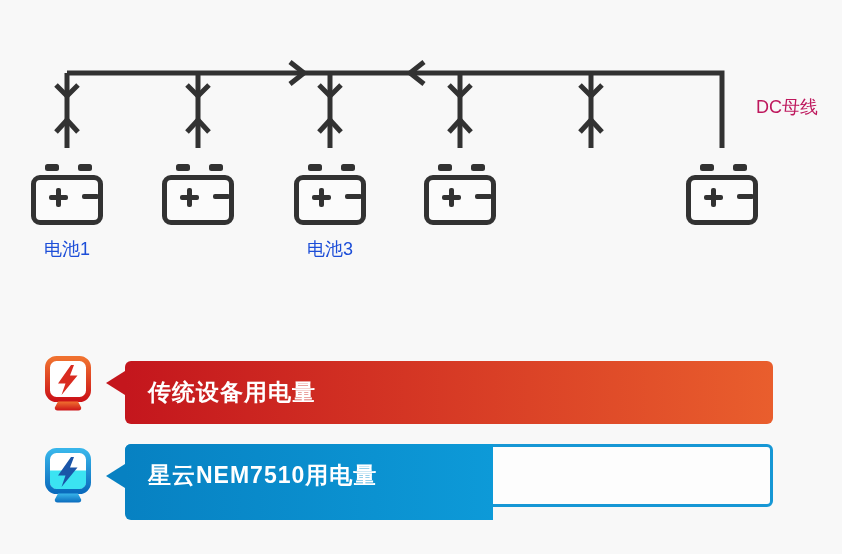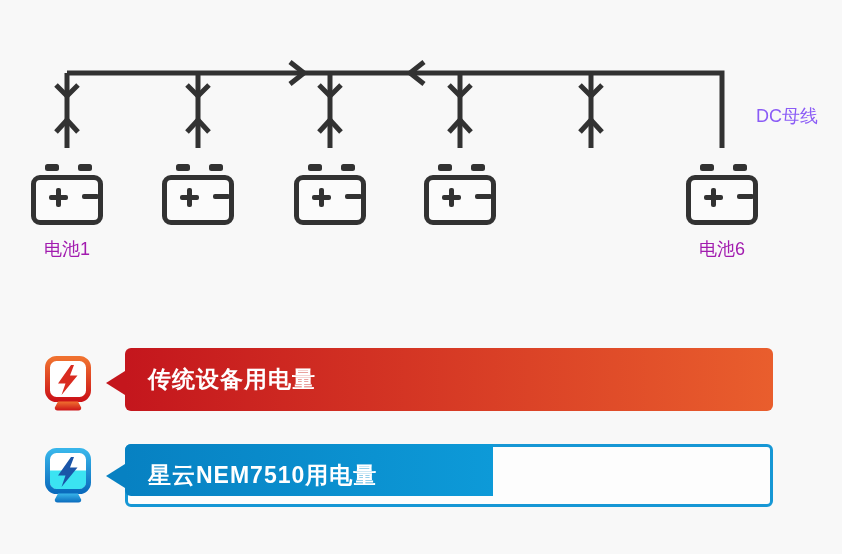--- a/index.html
+++ b/index.html
@@ -4,46 +4,46 @@
 <style>
   html,body{margin:0;padding:0;}
   #stage{
     position:relative;width:842px;height:554px;overflow:hidden;
     background:var(--bg,#f8f8f8);
     font-family:"Liberation Sans","DejaVu Sans",sans-serif;
   }
   
   #wires{position:absolute;left:0;top:0;}
   #wires path,#wires polyline,#wires line{stroke:var(--wire,#323232);fill:none;}
-  .dc-label{position:absolute;left:756px;top:104px;font-size:18px;color:#8b5cf6;white-space:nowrap;}
+  .dc-label{position:absolute;left:756px;top:95px;font-size:18px;color:#be185d;white-space:nowrap;}
   
   .battery{position:absolute;top:164px;width:72px;height:100px;}
   .cap{position:absolute;top:0;width:14px;height:7px;background:var(--wire,#323232);border-radius:2.5px;}
   .cap-l{left:14px}.cap-r{left:47px}
   .bat-body{position:absolute;top:11px;left:0;width:72px;height:50px;box-sizing:border-box;
     border:5px solid var(--wire,#323232);border-radius:9px;background:#fbfbfb;}
   .plus{position:absolute;left:13px;top:8px;width:19px;height:19px;}
   .plus::before{content:"";position:absolute;left:0;top:7px;width:19px;height:5px;background:var(--wire,#323232);border-radius:2px;}
   .plus::after{content:"";position:absolute;left:7px;top:0;width:5px;height:19px;background:var(--wire,#323232);border-radius:2px;}
   .minus{position:absolute;left:46px;top:14px;width:17px;height:5px;background:var(--wire,#323232);border-radius:2px;}
-  .bat-label{position:absolute;top:73px;left:-14px;width:100px;text-align:center;font-size:18px;color:#a21caf;}
+  .bat-label{position:absolute;top:73px;left:-14px;width:100px;text-align:center;font-size:18px;color:#1d4ed8;}
   
   .meter-icon{position:absolute;left:44px;}
   #red-icon{top:355px;} #blue-icon{top:447px;}
   .pointer{position:absolute;left:106px;width:0;height:0;
     border-top:12px solid transparent;border-bottom:12px solid transparent;}
   #red-pointer{top:371px;border-right:19px solid var(--red-start,#c4161d);}
   #blue-pointer{top:464px;border-right:19px solid var(--blue-start,#0781c2);}
   .bar-label{color:#fff;font-size:23px;font-weight:bold;letter-spacing:1px;white-space:nowrap;}
-  .bar-red{position:absolute;left:125px;top:348px;width:648px;height:63px;box-sizing:border-box;
+  .bar-red{position:absolute;left:125px;top:361px;width:648px;height:63px;box-sizing:border-box;
     border-radius:6px;background:linear-gradient(90deg,var(--red-start,#c4161d),var(--red-end,#e95e2d));
     line-height:63px;padding-left:23px;}
   .bar-blue-track{position:absolute;left:125px;top:444px;width:648px;height:63px;box-sizing:border-box;
     border:3px solid var(--blue-border,#1697d5);border-radius:6px;background:#fdfdfd;}
-  .bar-blue-fill{position:absolute;left:-3px;top:-3px;height:52px;box-sizing:border-box;width:368px;
+  .bar-blue-fill{position:absolute;left:-3px;top:-3px;height:76px;box-sizing:border-box;width:368px;
     border-radius:6px 0 0 6px;background:linear-gradient(90deg,var(--blue-start,#0781c2),var(--blue-end,#0d9ad8));
     line-height:63px;padding-left:23px;overflow:visible;}
 </style>
 </head>
 <body>
 
 <div id="stage" style="--bg: #f8f8f8; --wire: #323232; --red-start: #c4161d; --red-end: #e95e2d; --blue-start: #0781c2; --blue-end: #0d9ad8; --blue-border: #1697d5;">
 
   <svg id="wires" width="842" height="170" aria-hidden="true">
 
@@ -102,37 +102,37 @@
       <span class="minus"></span>
     </div>
   </div>
   <div class="battery" style="left:294px">
     <span class="cap cap-l"></span>
     <span class="cap cap-r"></span>
     <div class="bat-body">
       <span class="plus"></span>
       <span class="minus"></span>
     </div>
+    <div class="bat-label">电池3</div>
   </div>
   <div class="battery" style="left:424px">
     <span class="cap cap-l"></span>
     <span class="cap cap-r"></span>
     <div class="bat-body">
       <span class="plus"></span>
       <span class="minus"></span>
     </div>
   </div>
   <div class="battery" style="left:686px">
     <span class="cap cap-l"></span>
     <span class="cap cap-r"></span>
     <div class="bat-body">
       <span class="plus"></span>
       <span class="minus"></span>
     </div>
-    <div class="bat-label">电池6</div>
   </div>
 
   <svg id="red-icon" class="meter-icon" width="48" height="58" viewBox="0 0 48 58" aria-hidden="true">
     <defs>
       <linearGradient id="rgrad" x1="0" y1="0" x2="0" y2="1">
         <stop offset="0" stop-color="#f0712f"></stop>
         <stop offset="1" stop-color="#cc1418"></stop>
       </linearGradient>
     </defs>
     <rect x="3.5" y="3.5" width="41" height="41" rx="9" fill="#ffffff" stroke="url(#rgrad)" stroke-width="5"></rect>

